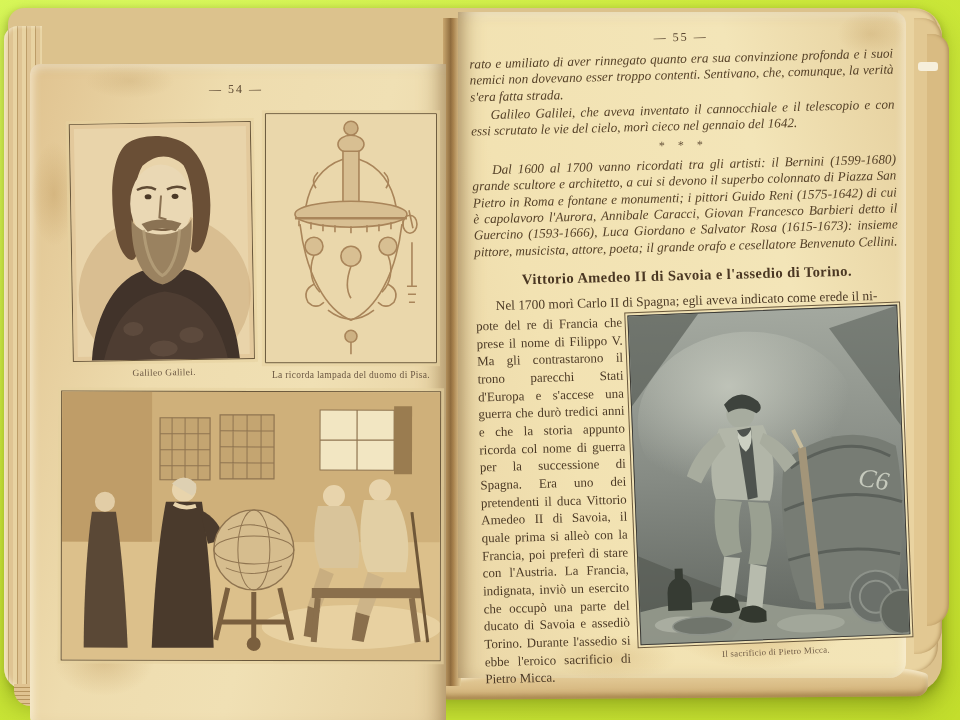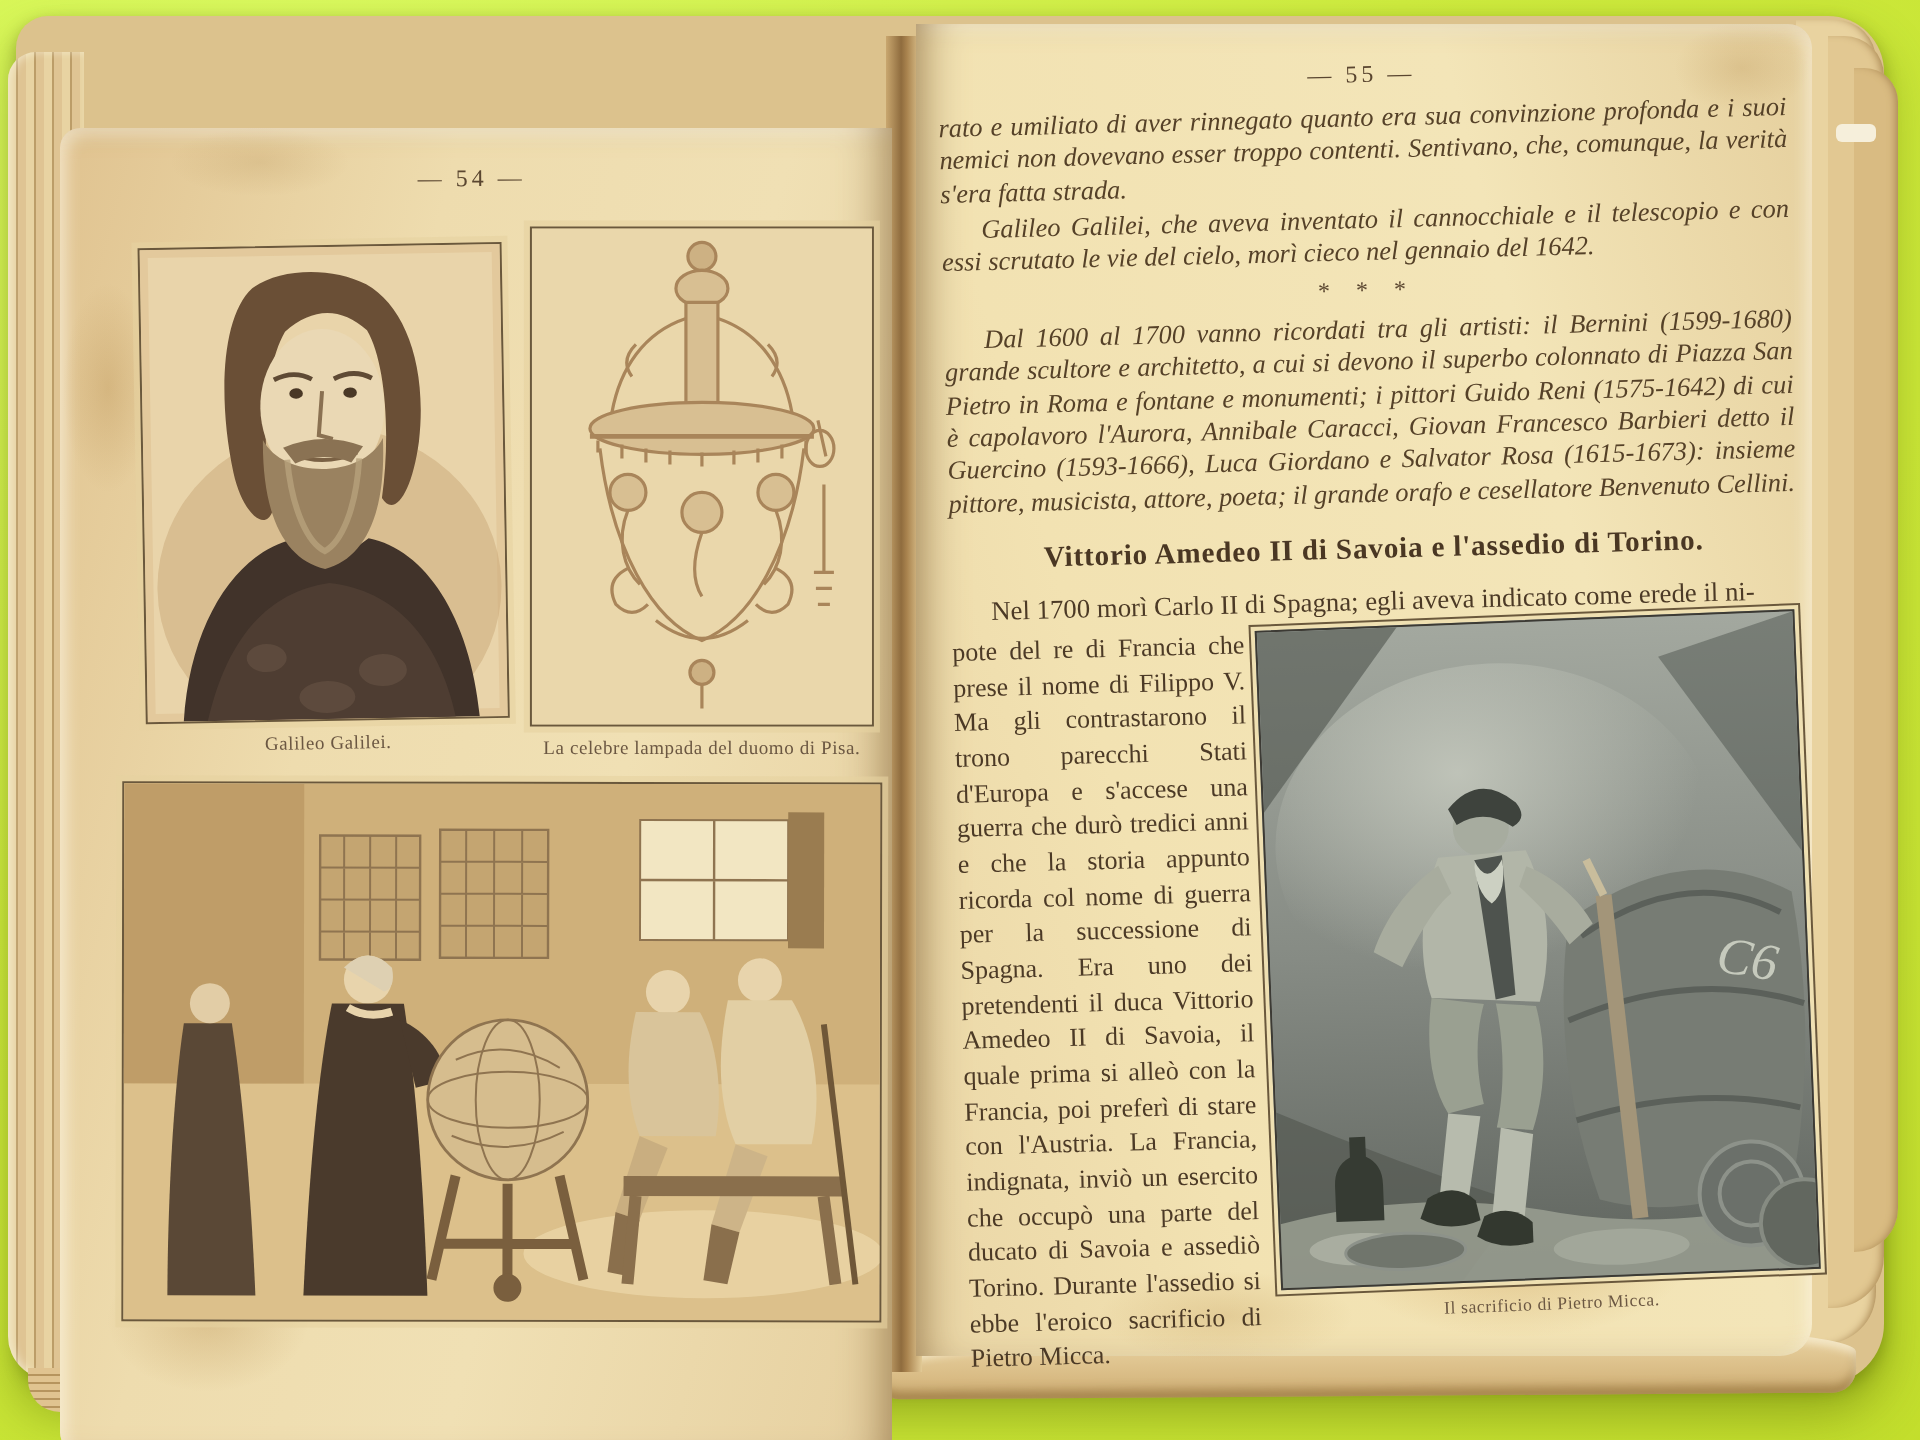--- a/index.html
+++ b/index.html
@@ -132,21 +132,21 @@
               <path d="M34,110 C40,160 60,196 85,206 C110,196 130,160 136,110"></path>
               <path d="M48,170 q-12,6 -6,18 q8,8 16,0 M122,170 q12,6 6,18 q-8,8 -16,0"></path>
               <path d="M62,196 Q85,214 108,196"></path>
               <circle cx="85" cy="222" r="6" fill="#cdb183"></circle>
               <path d="M85,228 l0,12"></path>
               <path d="M143,96 l4,18 m-10,-4 a7,9 0 1 0 14,0 a7,9 0 1 0 -14,0"></path>
               <path d="M146,128 l0,44 m-5,0 l10,0 m-9,8 l8,0 m-7,8 l6,0"></path>
             </g>
           </svg>
         </div>
-        <figcaption>La celebre lampada del duomo di Pisa.</figcaption>
+        <figcaption>La ricorda lampada del duomo di Pisa.</figcaption>
       </figure>
 
       <figure class="fig-scene">
         <div class="framed">
           <svg viewBox="0 0 378 268" width="378" height="268">
             <rect width="378" height="268" fill="#dcc08b"></rect>
             <rect width="378" height="150" fill="#cfb07a"></rect>
             <rect x="0" y="0" width="90" height="150" fill="#bf9d68"></rect>
             <g fill="#c4a571" stroke="#8f7450" stroke-width="1.2">
               <rect x="98" y="26" width="50" height="62"></rect>

